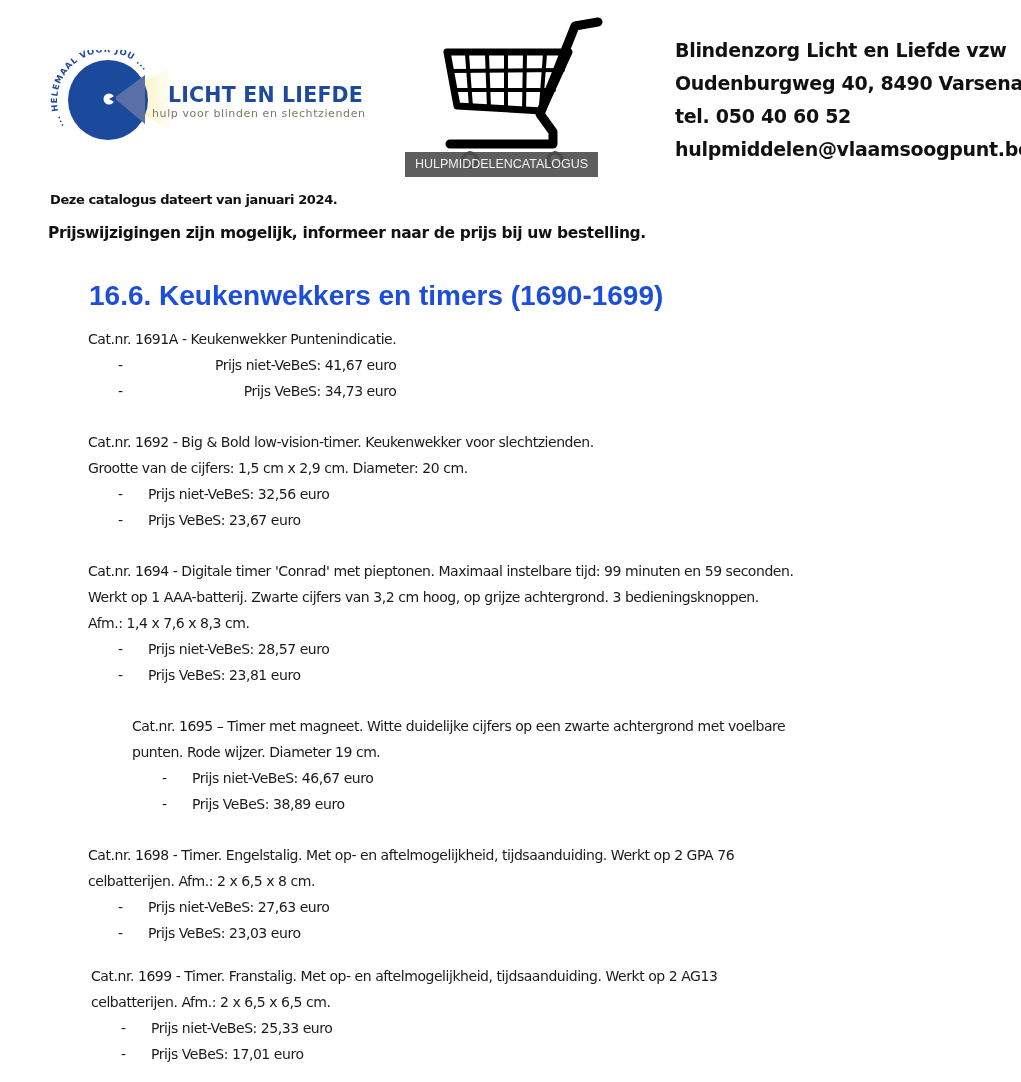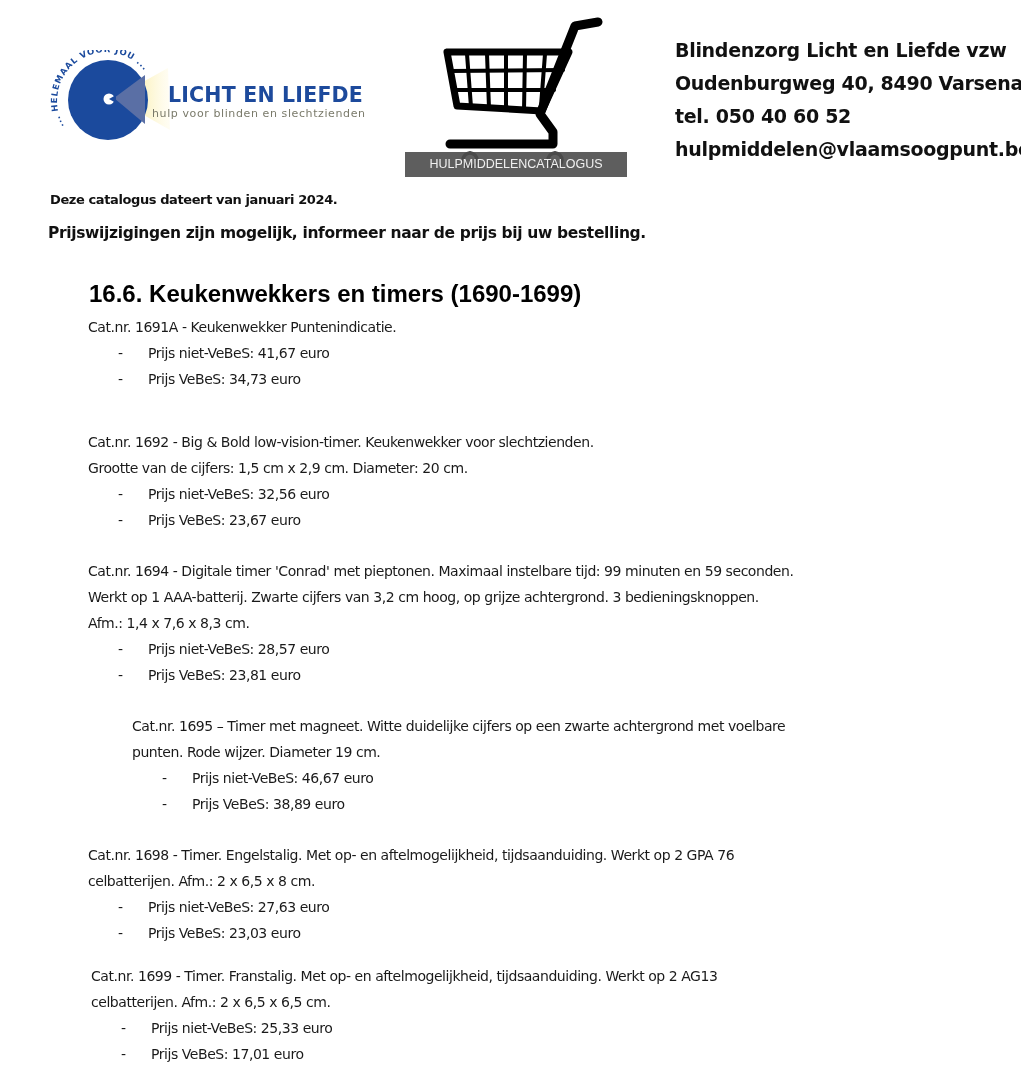--- a/index.html
+++ b/index.html
@@ -6,29 +6,29 @@
   body { width: 1021px; height: 1082px; position: relative; overflow: hidden; color: #111; font-family: "Liberation Sans", sans-serif; }
   .abs { position: absolute; }
 
   
   .logo { left: 48px; top: 50px; width: 335px; height: 100px; }
   .logo-text-main { position: absolute; left: 120px; top: 33px; font-family: "DejaVu Sans", sans-serif; font-weight: bold; font-size: 20.5px; color: #1d4a9c; letter-spacing: 0.2px; white-space: nowrap; transform: scaleY(1.05); }
   .logo-text-sub { position: absolute; left: 104px; top: 57px; font-family: "DejaVu Sans", sans-serif; font-size: 11px; color: #7a7a6a; letter-spacing: 0.6px; white-space: nowrap; }
 
   
   .cart { left: 405px; top: 14px; width: 226px; height: 165px; }
-  .cart-banner { position: absolute; left: 0; top: 138px; width: 222px; height: 25px; background: rgba(80,80,80,0.92); color: #f0f0f0; font-family: "Liberation Sans", sans-serif; font-size: 12.5px; line-height: 25px; text-align: center; letter-spacing: 0px; }
+  .cart-banner { position: absolute; left: 0; top: 138px; width: 193px; height: 25px; background: rgba(80,80,80,0.92); color: #f0f0f0; font-family: "Liberation Sans", sans-serif; font-size: 12.5px; line-height: 25px; text-align: center; letter-spacing: 0px; }
 
   
   .contact { left: 675px; top: 34px; font-family: "DejaVu Sans", sans-serif; font-weight: bold; font-size: 19px; line-height: 33px; color: #111; white-space: nowrap; letter-spacing: -0.3px; }
 
   .note-1 { left: 50px; top: 192px; font-family: "DejaVu Sans", sans-serif; font-weight: bold; font-size: 13px; letter-spacing: -0.4px; white-space: nowrap; }
   .note-2 { left: 48px; top: 224px; font-family: "DejaVu Sans", sans-serif; font-weight: bold; font-size: 15.5px; letter-spacing: -0.35px; white-space: nowrap; }
 
-  .section-title { left: 89px; top: 280px; font-family: "Liberation Sans", sans-serif; font-weight: bold; font-size: 24px; white-space: nowrap; color: #000000; }
+  .section-title { left: 89px; top: 280px; font-family: "Liberation Sans", sans-serif; font-weight: bold; font-size: 28px; white-space: nowrap; color: #1d4ed8; }
 
   .item { position: absolute; left: 88px; font-family: "DejaVu Sans", sans-serif; font-size: 14px; letter-spacing: -0.45px; color: #1a1a1a; }
   .item .line { height: 26px; line-height: 26px; white-space: nowrap; }
   .item .price { height: 26px; line-height: 26px; white-space: nowrap; position: relative; padding-left: 60px; }
   .item .price .dash { position: absolute; left: 30px; top: 0; }
 </style>
 </head>
 <body>
 
 <div class="abs logo">
@@ -72,21 +72,21 @@
   <div>Oudenburgweg 40, 8490 Varsenare</div>
   <div>tel. 050 40 60 52</div>
   <div>hulpmiddelen@vlaamsoogpunt.be</div>
 </div>
 
 <div class="abs note-1">Deze catalogus dateert van januari 2024.</div>
 <div class="abs note-2">Prijswijzigingen zijn mogelijk, informeer naar de prijs bij uw bestelling.</div>
 
 <div class="abs section-title">16.6. Keukenwekkers en timers (1690-1699)</div>
 
-<div class="item" style="top:314px;">
+<div class="item" style="top:326px;text-align:right;">
   <div class="line">Cat.nr. 1691A - Keukenwekker Puntenindicatie.</div>
   <div class="price"><span class="dash">-</span><span>Prijs niet-VeBeS: 41,67 euro</span></div>
   <div class="price"><span class="dash">-</span><span>Prijs VeBeS: 34,73 euro</span></div>
 </div>
 
 <div class="item" style="top:429px;">
   <div class="line">Cat.nr. 1692 - Big &amp; Bold low-vision-timer. Keukenwekker voor slechtzienden.</div>
   <div class="line">Grootte van de cijfers: 1,5 cm x 2,9 cm. Diameter: 20 cm.</div>
   <div class="price"><span class="dash">-</span><span>Prijs niet-VeBeS: 32,56 euro</span></div>
   <div class="price"><span class="dash">-</span><span>Prijs VeBeS: 23,67 euro</span></div>

